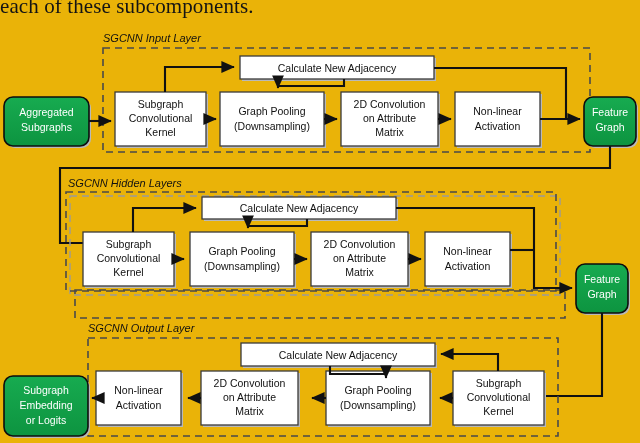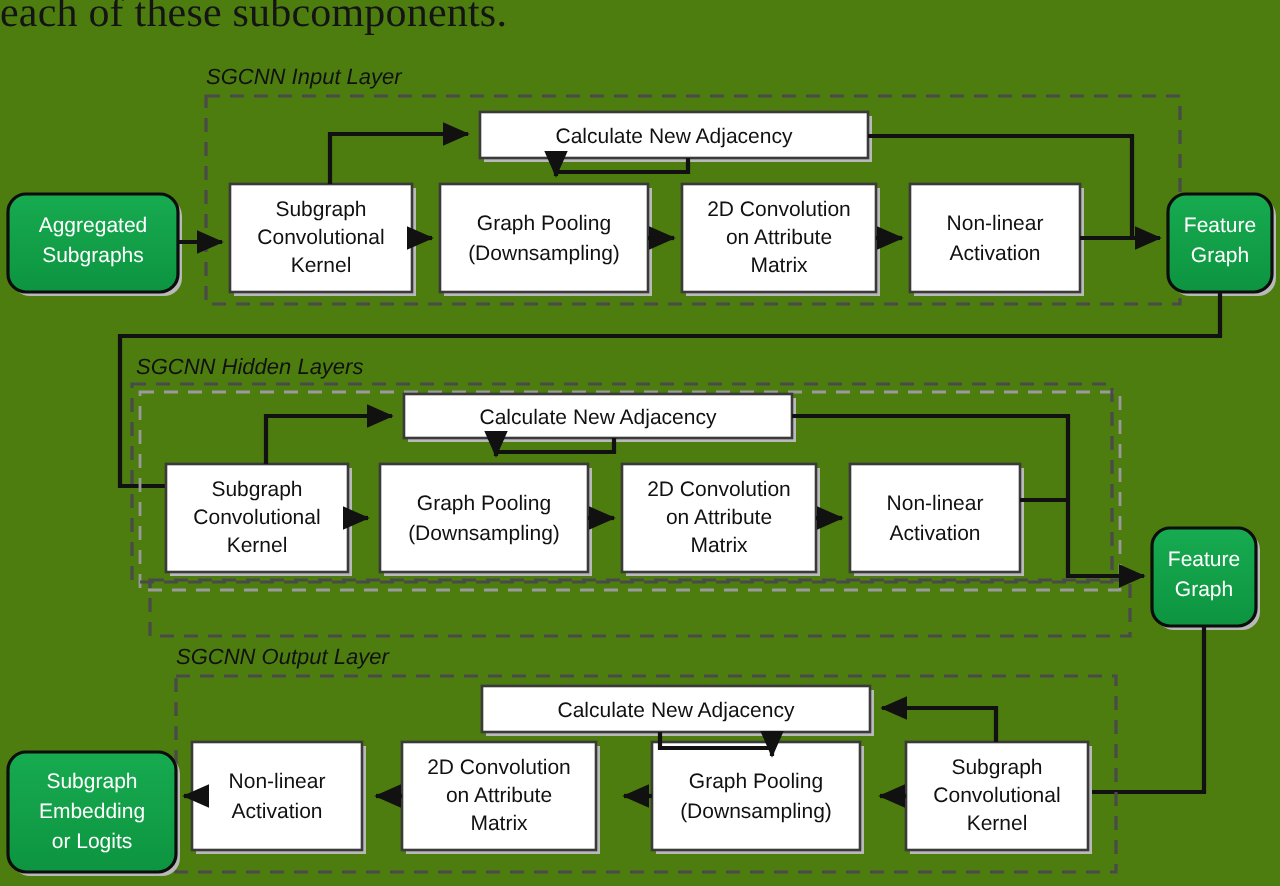--- a/index.html
+++ b/index.html
@@ -1,17 +1,17 @@
 <!DOCTYPE html>
 <html><head>
 <meta charset="utf-8">
 <style>
   html,body{margin:0;padding:0;background:#ffffff;}
   body{width:640px;height:443px;overflow:hidden;font-family:"Liberation Sans",sans-serif;}
-  #root{position:relative;width:640px;height:443px;background:#4d7c0f;}
+  #root{position:relative;width:640px;height:443px;background:#eab308;}
   .caption{
     position:absolute;left:0;top:-6px;width:640px;
     font-family:"Liberation Serif",serif;font-size:21px;color:#141414;
     letter-spacing:0.1px;white-space:nowrap;
   }
   svg{position:absolute;left:0;top:0;}
   .boxtxt{
     font-family:"Liberation Sans",sans-serif;
     font-size:10.5px;fill:#111;text-anchor:middle;
   }

